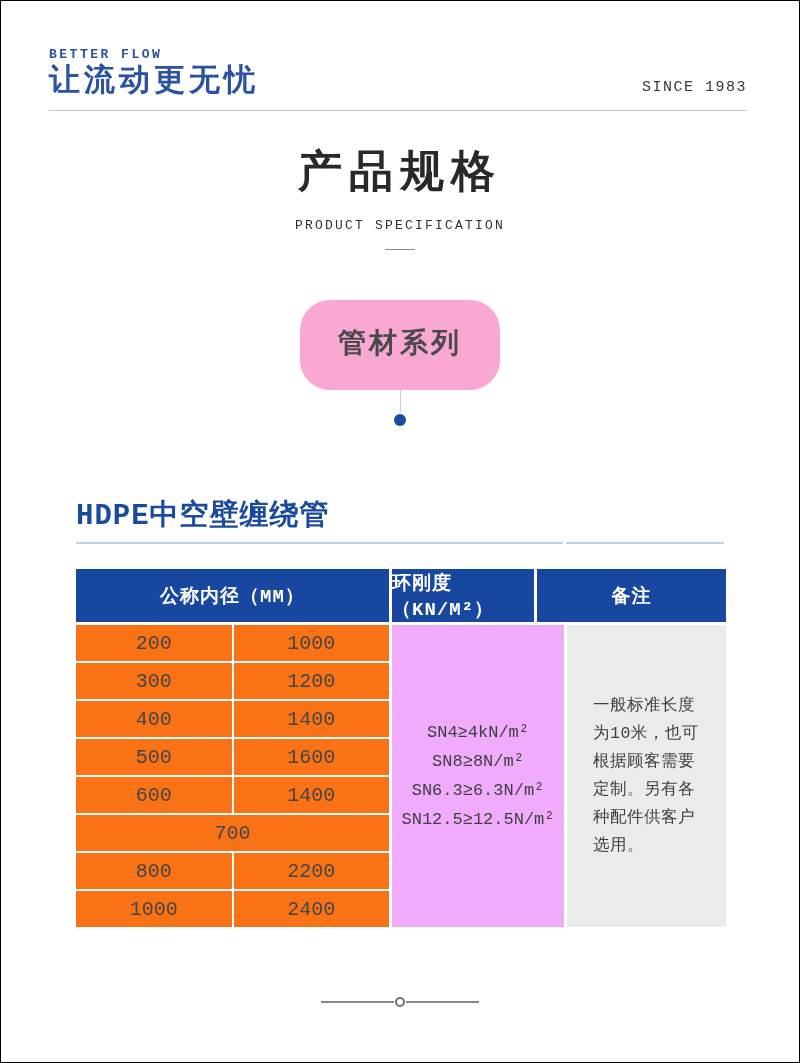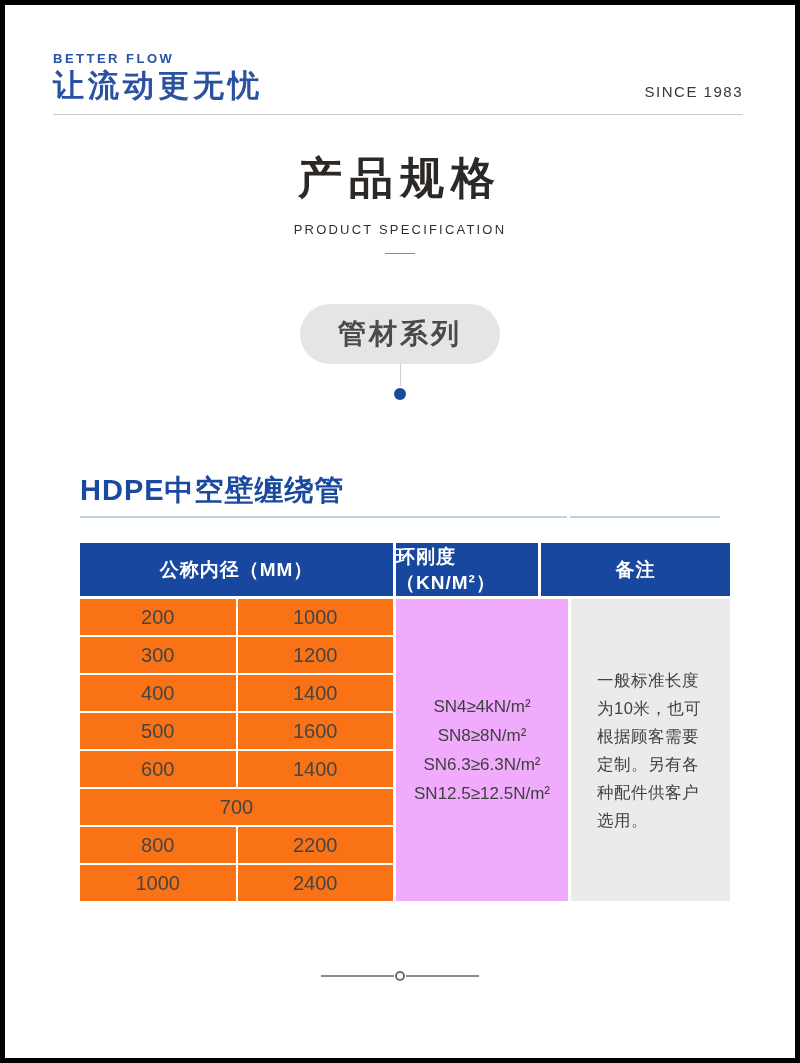--- a/index.html
+++ b/index.html
@@ -5,22 +5,23 @@
   * { margin: 0; padding: 0; box-sizing: border-box; }
   html, body { background: #ffffff; }
   body { font-family: "Liberation Sans", "DejaVu Sans", sans-serif; }
 
   .page {
     position: relative;
     width: 800px;
     height: 1063px;
     margin: 0 auto;
     background: #ffffff;
-    border: 5px solid #000000;
+    border: 1px solid #000000;
     overflow: hidden;
+    font-family: Liberation Mono, monospace;
   }
 
   
   .header { margin: 46px 52px 0 48px; }
   .header-row { display: flex; justify-content: space-between; align-items: flex-end; }
   .brand-tagline {
     color: #2a52a0; font-size: 13px; font-weight: 600; letter-spacing: 2.5px;
   }
   .brand-logo {
     color: #2a52a0; font-size: 31px; font-weight: 800; letter-spacing: 4px;
@@ -37,22 +38,22 @@
     color: #2c2825; font-size: 44px; font-weight: 800; letter-spacing: 7px; line-height: 50px;
   }
   .page-subtitle {
     color: #33302c; font-size: 13px; letter-spacing: 2.2px; margin-top: 19px;
   }
   .title-dash { width: 30px; height: 1px; background: #8a8a8a; margin: 16px auto 0; }
 
   
   .badge-block { text-align: center; margin-top: 50px; }
   .series-pill {
-    display: inline-block; background: #e5e5e5; border-radius: 30px;
-    padding: 14px 38px; color: #4a4a4a; font-size: 28px; font-weight: 700;
+    display: inline-block; background: #f9a8d4; border-radius: 30px;
+    padding: 29px 38px; color: #4a4a4a; font-size: 28px; font-weight: 700;
     letter-spacing: 3px; line-height: 32px;
   }
   .pill-stem { width: 1px; height: 22px; background: #cfcfcf; margin: 0 auto; }
   .pill-dot { width: 12px; height: 12px; border-radius: 50%; background: #1a4a9e; margin: 2px auto 0; }
 
   
   .content { margin: 0 75px; }
   .section-heading {
     margin-top: 74px; color: #1a4a9e; font-size: 29px; font-weight: 800;
     letter-spacing: 1px; line-height: 33px;

